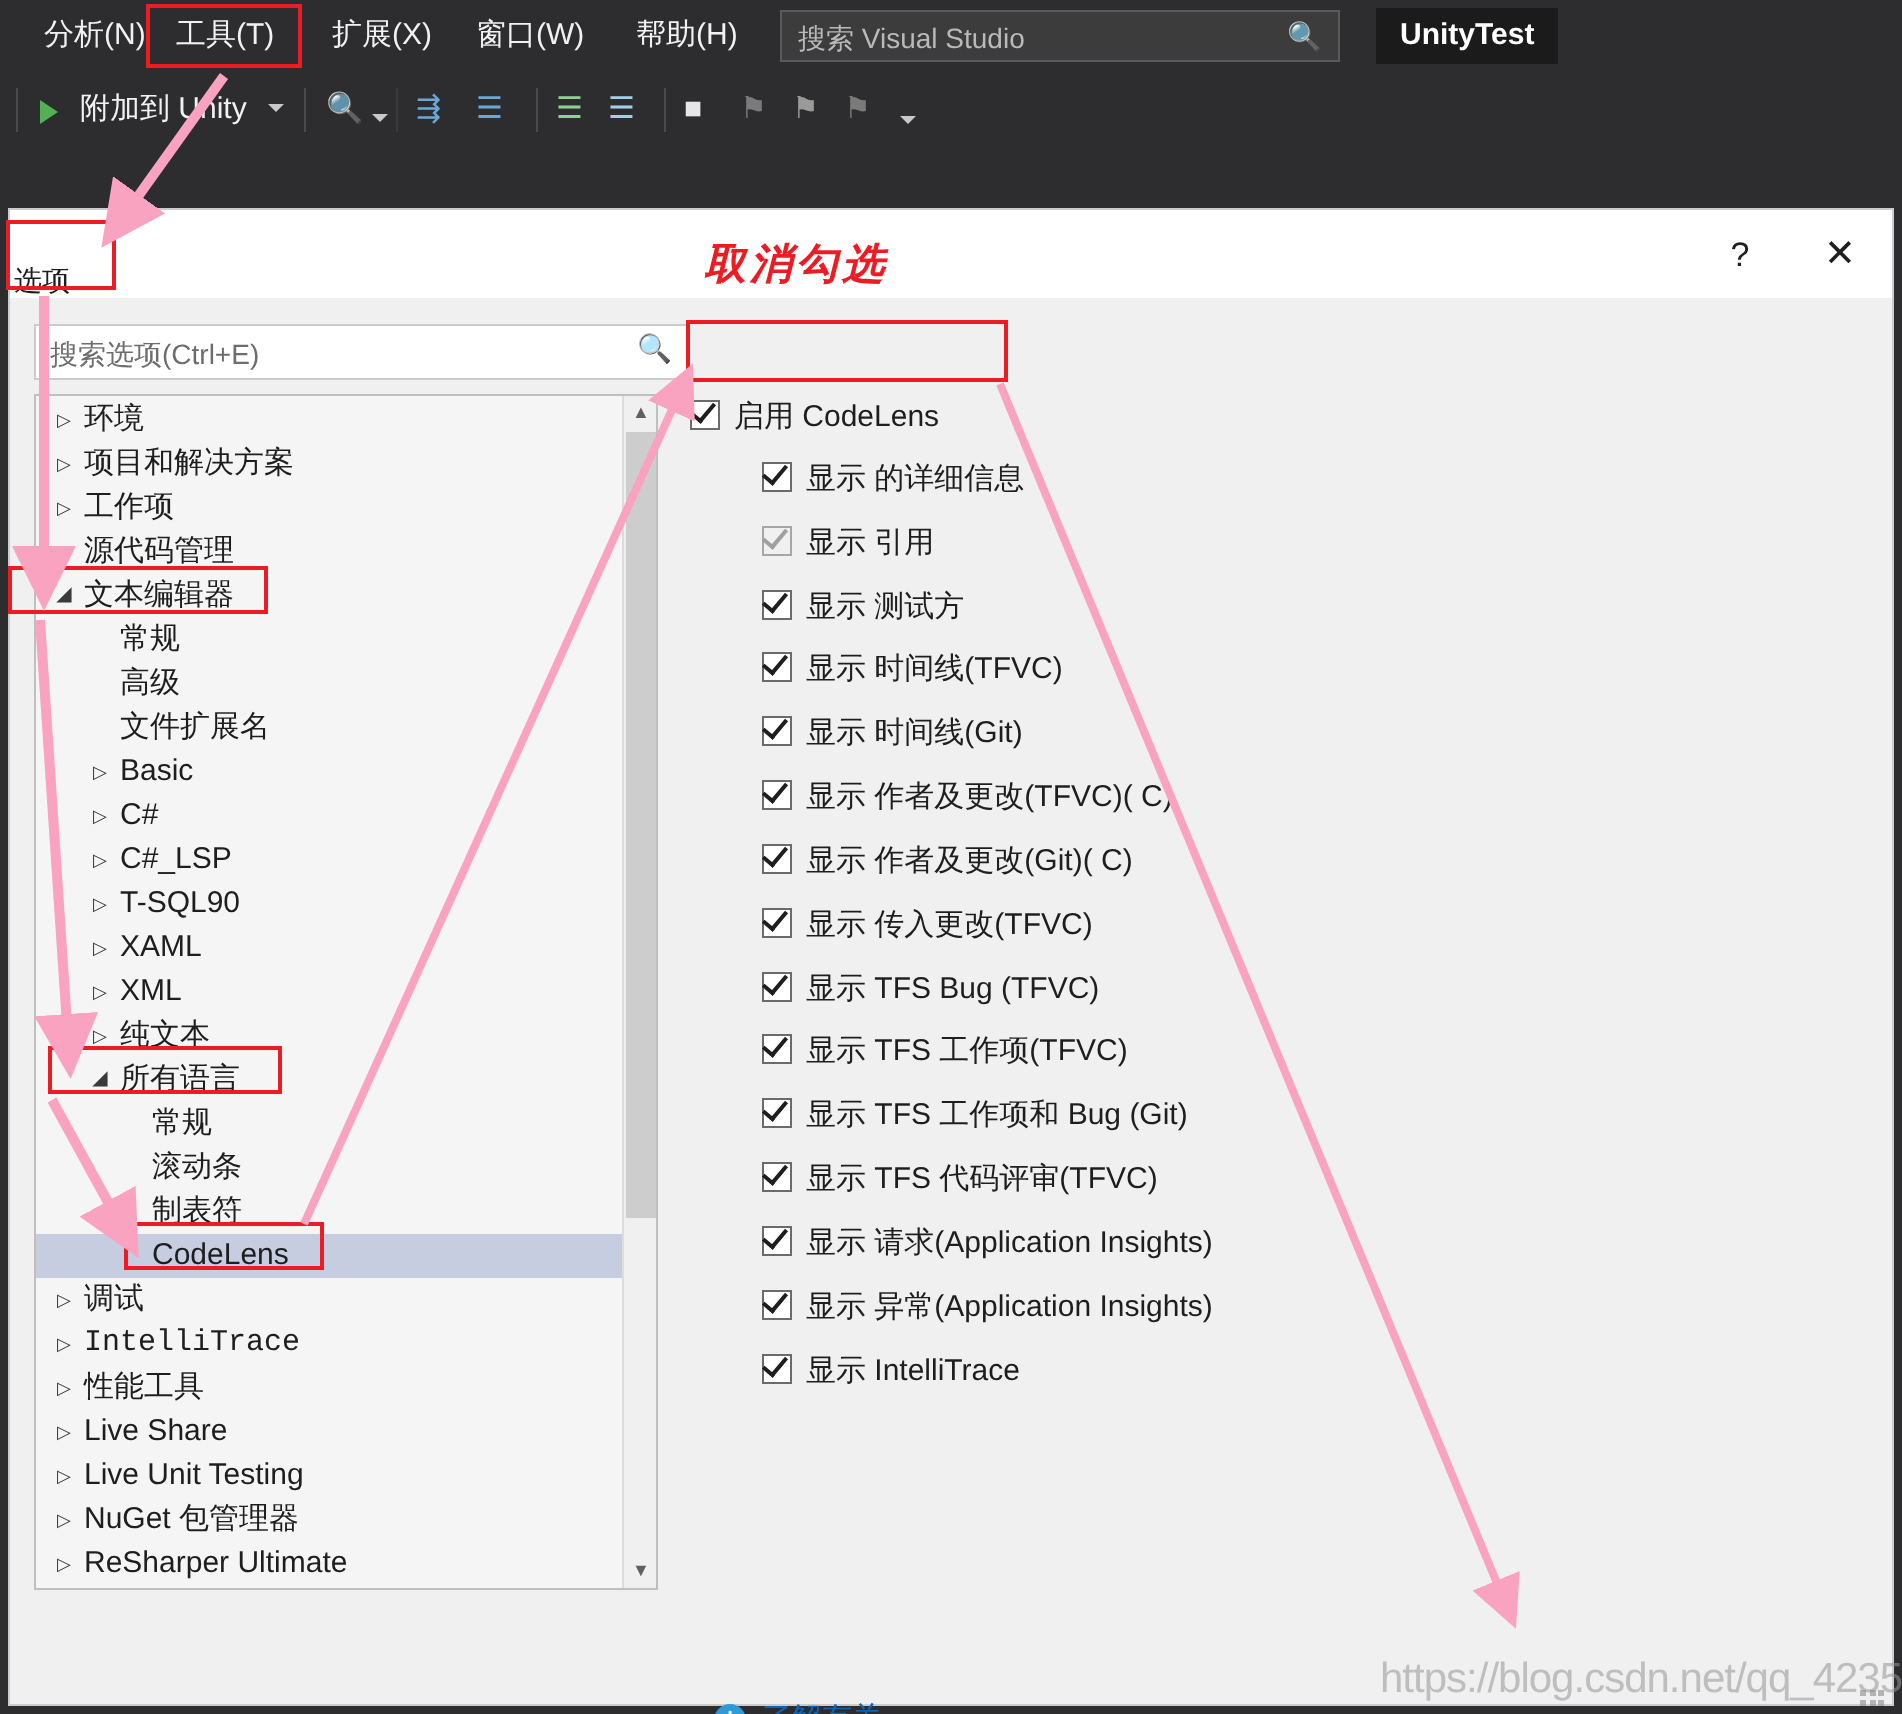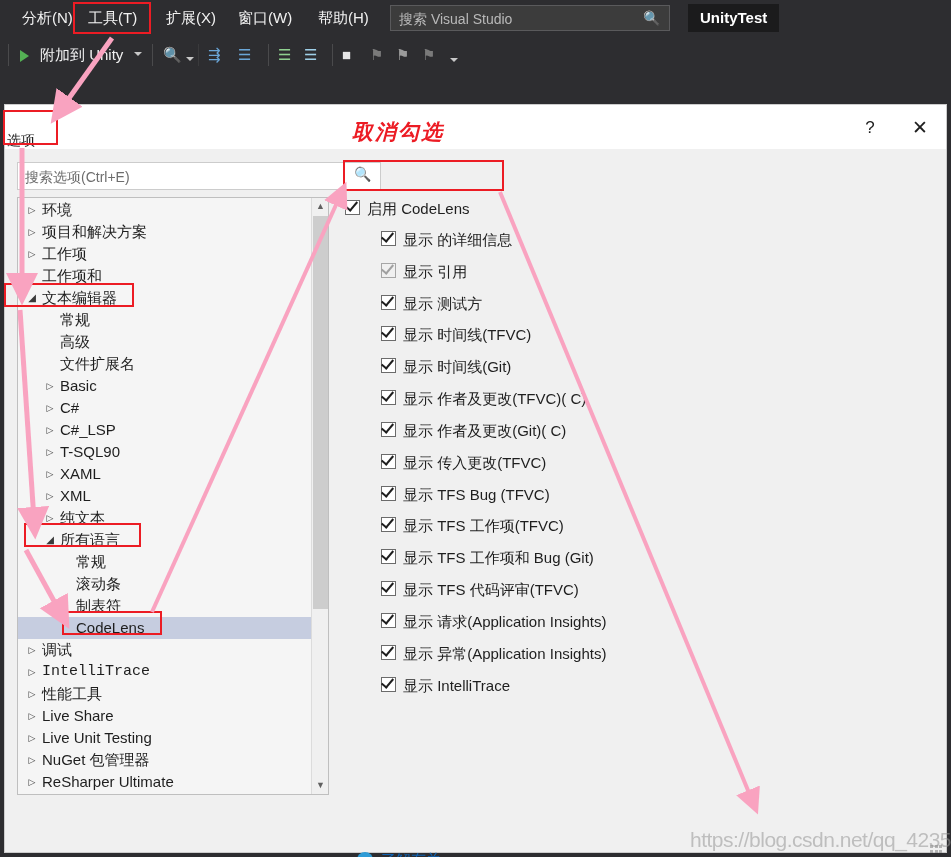--- a/index.html
+++ b/index.html
@@ -37,21 +37,21 @@
   #dialog{
     position:absolute;left:4px;top:104px;width:943px;height:749px;
     background:#f0f0f0;border:1px solid #cccccc;box-sizing:border-box;
   }
   #dlg-titlebar{position:absolute;left:0;top:0;width:941px;height:44px;background:#ffffff;}
   #dlg-title{position:absolute;left:2px;top:14px;font-size:14px;color:#1e1e1e;line-height:18px;margin-top:12px;}
   #help-btn{position:absolute;left:850px;top:11px;width:30px;height:24px;line-height:24px;text-align:center;font-size:17px;color:#1e1e1e;}
   #close-btn{position:absolute;left:900px;top:11px;width:30px;height:24px;line-height:24px;text-align:center;font-size:19px;color:#1e1e1e;}
 
   #opt-search{
-    position:absolute;left:12px;top:57px;width:364px;height:28px;
+    position:absolute;left:12px;top:57px;width:328px;height:28px;
     background:#ffffff;border:1px solid #cccccc;box-sizing:border-box;
   }
   #opt-search .ph{position:absolute;left:7px;top:4px;font-size:14px;color:#6d6d6d;line-height:20px;}
   #opt-search .mag{position:absolute;right:8px;top:3px;font-size:14px;color:#3a3a3a;}
 
   
   #tree-panel{
     position:absolute;left:12px;top:92px;width:312px;height:598px;
     background:#f5f5f5;border:1px solid #bfbfbf;box-sizing:border-box;overflow:hidden;
   }
@@ -167,21 +167,21 @@
         <div class="tree-row" style="top: 23px;">
           <span class="tw" style="left: 8px;">▷</span>
           <span class="lbl" style="left: 24px;">项目和解决方案</span>
         </div>
         <div class="tree-row" style="top: 45px;">
           <span class="tw" style="left: 8px;">▷</span>
           <span class="lbl" style="left: 24px;">工作项</span>
         </div>
         <div class="tree-row" style="top: 67px;">
           <span class="tw" style="left: 8px;">▷</span>
-          <span class="lbl" style="left: 24px;">工作项和</span>
+          <span class="lbl" style="left: 24px;">源代码管理</span>
         </div>
         <div class="tree-row" style="top: 89px;">
           <span class="tw" style="left: 8px; font-size: 10px;">◢</span>
           <span class="lbl" style="left: 24px;">文本编辑器</span>
         </div>
         <div class="tree-row" style="top: 111px;">
           <span class="lbl" style="left: 42px;">常规</span>
         </div>
         <div class="tree-row" style="top: 133px;">
           <span class="lbl" style="left: 42px;">高级</span>

